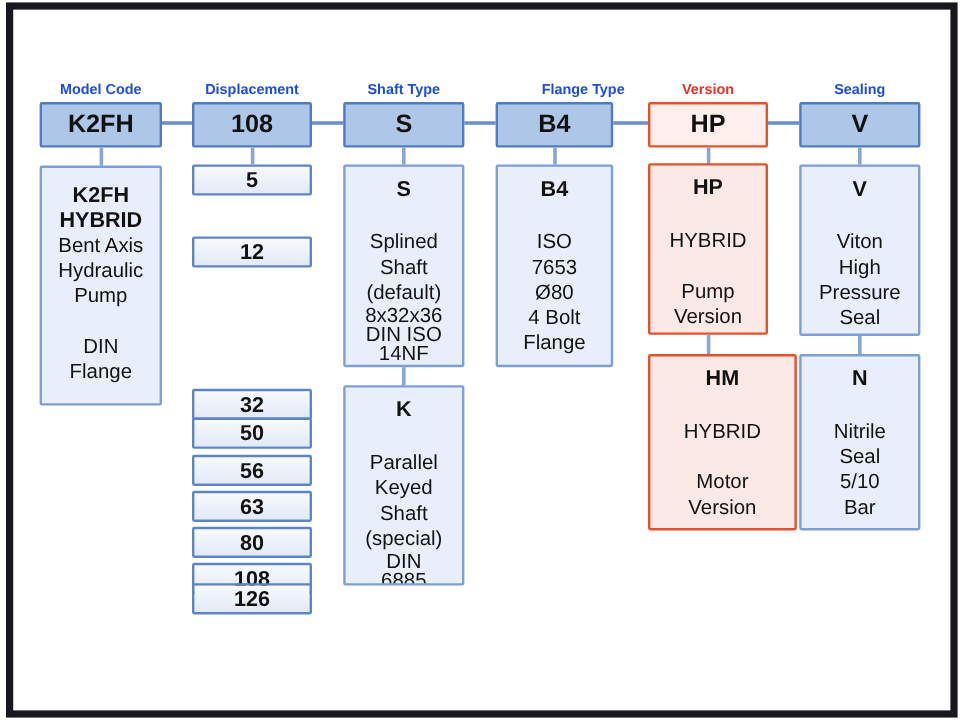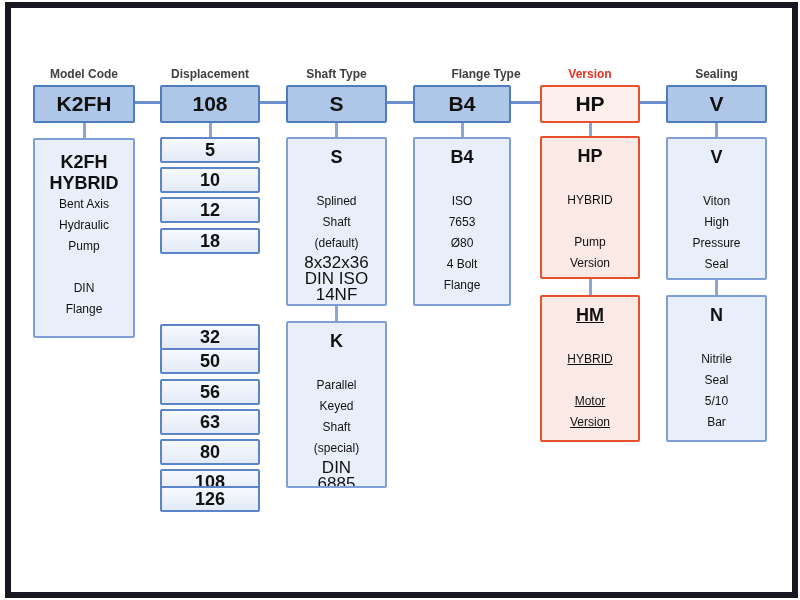--- a/index.html
+++ b/index.html
@@ -1,33 +1,33 @@
 <!DOCTYPE html>
 <html><head>
 <meta charset="utf-8">
 <style>
   html,body{margin:0;padding:0;}
   body{width:800px;height:600px;background:#ffffff;font-family:"Liberation Sans",sans-serif;}
   #stage{position:relative;width:800px;height:600px;background:#ffffff;overflow:hidden;}
   #frame{position:absolute;left:5px;top:2px;right:2px;bottom:2px;border:6px solid #17171f;background:#ffffff;}
 
-  .col-header{position:absolute;height:15px;text-align:center;font-weight:bold;font-size:12px;color:#404040;}
+  .col-header{position:absolute;height:15px;text-align:center;font-weight:bold;font-size:12px;color:#1d4ed8;}
   .col-header.red{color:#e53022;}
 
   .code-box{position:absolute;height:38px;box-sizing:border-box;background:#aec6e8;border:2px solid #4f7cbf;
     border-radius:2px;display:flex;align-items:center;justify-content:center;
     font-weight:bold;font-size:21px;color:#111;}
   .code-box.red{background:#fdf0ec;border-color:#e8502c;}
 
   .detail-box{position:absolute;box-sizing:border-box;background:#e9effa;border:2px solid #7d9ed6;
     border-radius:2px;text-align:center;color:#111;overflow:hidden;}
   .detail-box.red{background:#fbe9e5;border-color:#e8502c;}
   .box-title{font-weight:bold;font-size:18px;line-height:21px;margin:8px 0 23px 0;white-space:pre-line;}
   .detail-box.tight .box-title{margin:12px 0 0 0;}
-  .box-body{font-size:12px;line-height:21px;white-space:pre-line;}
+  .box-body{font-size:17px;line-height:21px;white-space:pre-line;}
   .box-small{font-size:17px;line-height:16px;white-space:pre-line;margin-top:1px;}
 
   .disp-item{position:absolute;left:160px;width:100px;height:26px;box-sizing:border-box;
     background:linear-gradient(#f7fafd,#e2eaf7);border:2px solid #5c84c8;border-radius:2px;
     display:flex;align-items:center;justify-content:center;font-weight:bold;font-size:18px;color:#111;}
 
   .hline{position:absolute;height:3px;background:#6d8fcd;}
   .vline{position:absolute;width:3px;background:#8aa5d6;}
 </style>
 </head>
@@ -71,23 +71,21 @@
 HYBRID</div>
     <div class="box-body">Bent Axis
 Hydraulic
 Pump
 
 DIN
 Flange</div>
   </div>
 
   <div class="disp-item" style="top:137px;">5</div>
-  <div class="disp-item" style="top:167px;">10</div>
   <div class="disp-item" style="top:197px;">12</div>
-  <div class="disp-item" style="top:228px;">18</div>
   <div class="disp-item" style="top:288px;margin-top:36px;">32</div>
   <div class="disp-item" style="top:348px;">50</div>
   <div class="disp-item" style="top:379px;">56</div>
   <div class="disp-item" style="top:409px;">63</div>
   <div class="disp-item" style="top:439px;">80</div>
   <div class="disp-item" style="top:469px;">108</div>
   <div class="disp-item" style="top:486px;">126</div>
 
   <div class="detail-box" style="left:286px;width:101px;top:137px;height:169px;">
     <div class="box-title">S</div>
@@ -117,21 +115,21 @@
 Flange</div>
   </div>
 
   <div class="detail-box red" style="left:540px;width:100px;top:136px;height:143px;">
     <div class="box-title">HP</div>
     <div class="box-body">HYBRID
 
 Pump
 Version</div>
   </div>
-  <div class="detail-box red" style="left:540px;width:100px;top:295px;height:147px;text-decoration:underline;">
+  <div class="detail-box red" style="left:540px;width:124px;top:295px;height:147px;">
     <div class="box-title">HM</div>
     <div class="box-body">HYBRID
 
 Motor
 Version</div>
   </div>
 
   <div class="detail-box" style="left:666px;width:101px;top:137px;height:143px;">
     <div class="box-title">V</div>
     <div class="box-body">Viton

